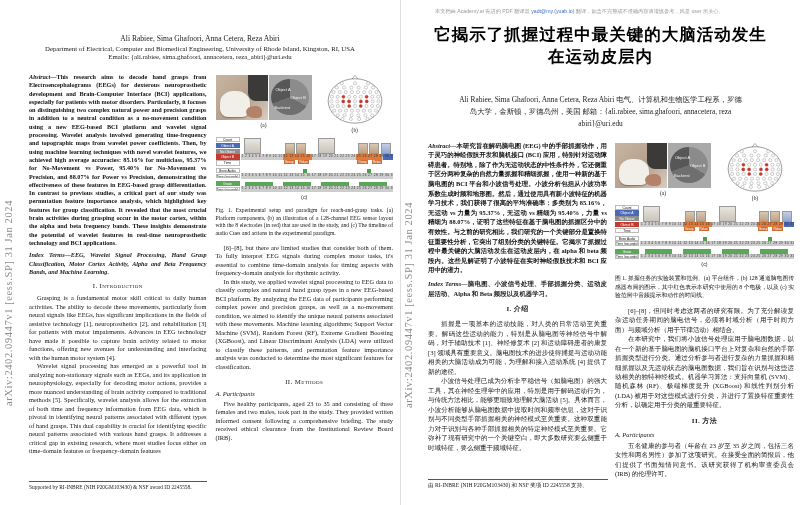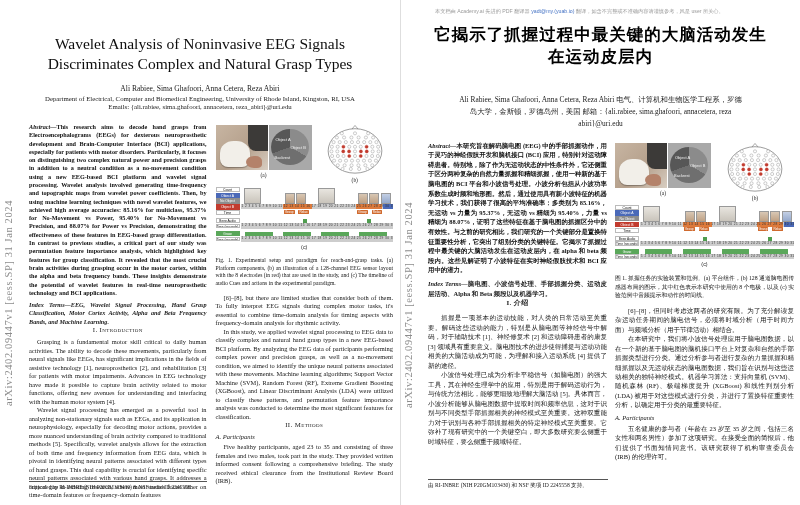--- a/index.html
+++ b/index.html
@@ -36,21 +36,21 @@
   .col{flex:1;min-width:0}
 
   p.body{font-size:6.4px;line-height:1.33;text-align:justify;text-indent:8px;color:#161616}
   .page-right p.body{font-size:6.5px;line-height:1.46;text-indent:13px}
   .abstract{font-size:6.2px;line-height:1.34;text-align:justify;font-weight:bold;color:#111}
   .page-right .abstract{font-size:6.4px;line-height:1.5}
   .abstract .lead{font-style:italic}
   .idx{margin-top:4px;font-size:6.2px;line-height:1.34;text-align:justify;font-weight:bold;font-style:italic}
   .page-right .idx{font-size:6.4px;line-height:1.5;font-style:normal}
   .idx .lead{font-style:italic}
-  .sec-h{margin:0 0 5px;text-align:center;font-size:6.8px;letter-spacing:.4px;font-variant:small-caps;font-weight:normal}
+  .sec-h{margin:6px 0 5px;text-align:center;font-size:6.8px;letter-spacing:.4px;font-variant:small-caps;font-weight:normal}
   .page-right .sec-h{font-variant:normal;font-weight:bold;font-size:7px}
   .sub-h{margin:4px 0 3px;font-size:6.5px;font-style:italic}
   .footnote{position:absolute;bottom:15px;left:29px;width:178px;font-size:5.4px;color:#222;
     border-top:.5px solid #555;padding-top:2px}
   .page-right .footnote{left:27px;width:180px;font-size:5.6px}
 
   
   .figure{width:100%;margin-top:2px}
   .fig-top{display:flex;gap:5px;align-items:flex-start}
   .fig-photos{width:96px}
@@ -110,21 +110,20 @@
 </style>
 </head>
 <body>
 
 <div class="canvas">
 
   <div class="page page-left">
     <div class="arxiv">arXiv:2402.09447v1  [eess.SP]  31 Jan 2024</div>
 
     <div class="lp-head">
-      <div class="lp-title">Wavelet Analysis of Noninvasive EEG Signals Discriminates Complex and Natural Grasp Types</div>
       <div class="lp-authors">Ali Rabiee, Sima Ghafoori, Anna Cetera, Reza Abiri</div>
       <div class="lp-affil">Department of Electrical, Computer and Biomedical Engineering, University of Rhode Island, Kingston, RI, USA</div>
       <div class="lp-emails">Emails: {ali.rabiee, sima.ghafoori, annacetera, reza_abiri}@uri.edu</div>
     </div>
 
     <div class="cols">
       <div class="col">
         <p class="abstract"><span class="lead">Abstract—</span><span>This research aims to decode hand grasps from Electroencephalograms (EEGs) for dexterous neuroprosthetic development and Brain-Computer Interface (BCI) applications, especially for patients with motor disorders. Particularly, it focuses on distinguishing two complex natural power and precision grasps in addition to a neutral condition as a no-movement condition using a new EEG-based BCI platform and wavelet signal processing. Wavelet analysis involved generating time-frequency and topographic maps from wavelet power coefficients. Then, by using machine learning techniques with novel wavelet features, we achieved high average accuracies: 85.16% for multiclass, 95.37% for No-Movement vs Power, 95.40% for No-Movement vs Precision, and 88.07% for Power vs Precision, demonstrating the effectiveness of these features in EEG-based grasp differentiation. In contrast to previous studies, a critical part of our study was permutation feature importance analysis, which highlighted key features for group classification. It revealed that the most crucial brain activities during grasping occur in the motor cortex, within the alpha and beta frequency bands. These insights demonstrate the potential of wavelet features in real-time neuroprosthetic technology and BCI applications.</span></p>
         <p class="idx"><span class="lead">Index Terms—</span><span>EEG, Wavelet Signal Processing, Hand Grasp Classification, Motor Cortex Activity, Alpha and Beta Frequency Bands, and Machine Learning.</span></p>
         <h3 class="sec-h">I. Introduction</h3>
@@ -485,20 +484,21 @@
                   </div>
               </div>
             </div>
             <div class="sub-label">(c)</div>
           </div>
         </div>
 
         <p class="fig-caption">图 1.  抓握任务的实验装置和范例。(a) 平台组件，(b) 128 通道脑电图传感器布局的图示，其中红色表示本研究中使用的 8 个电极，以及 (c) 实验范例中音频提示和动作的时间线。</p>
         <p class="body after-fig">[6]–[8]，但同时考虑这两者的研究有限。为了充分解读复杂运动任务期间的脑电信号，必须将时域分析（用于时间方面）与频域分析（用于节律活动）相结合。</p>
         <p class="body">在本研究中，我们将小波信号处理应用于脑电图数据，以在一个新的基于脑电图的脑机接口平台上对复杂和自然的手部抓握类型进行分类。通过分析参与者进行复杂的力量抓握和精细抓握以及无运动状态的脑电图数据，我们旨在识别与这些运动相关的独特神经模式。机器学习算法：支持向量机 (SVM)、随机森林 (RF)、极端梯度提升 (XGBoost) 和线性判别分析 (LDA) 被用于对这些模式进行分类，并进行了置换特征重要性分析，以确定用于分类的最重要特征。</p>
+        <h3 class="sec-h">II. 方法</h3>
         <div class="sub-h">A. Participants</div>
         <p class="body">五名健康的参与者（年龄在 23 岁至 35 岁之间，包括三名女性和两名男性）参加了这项研究。在接受全面的简报后，他们提供了书面知情同意书。该研究获得了机构审查委员会 (IRB) 的伦理许可。</p>
       </div>
     </div>
 
     <div class="footnote">由 RI-INBRE (NIH P20GM103430) 和 NSF 奖项 ID 2245558 支持。</div>
   </div>
 </div>
 
 </body></html>

